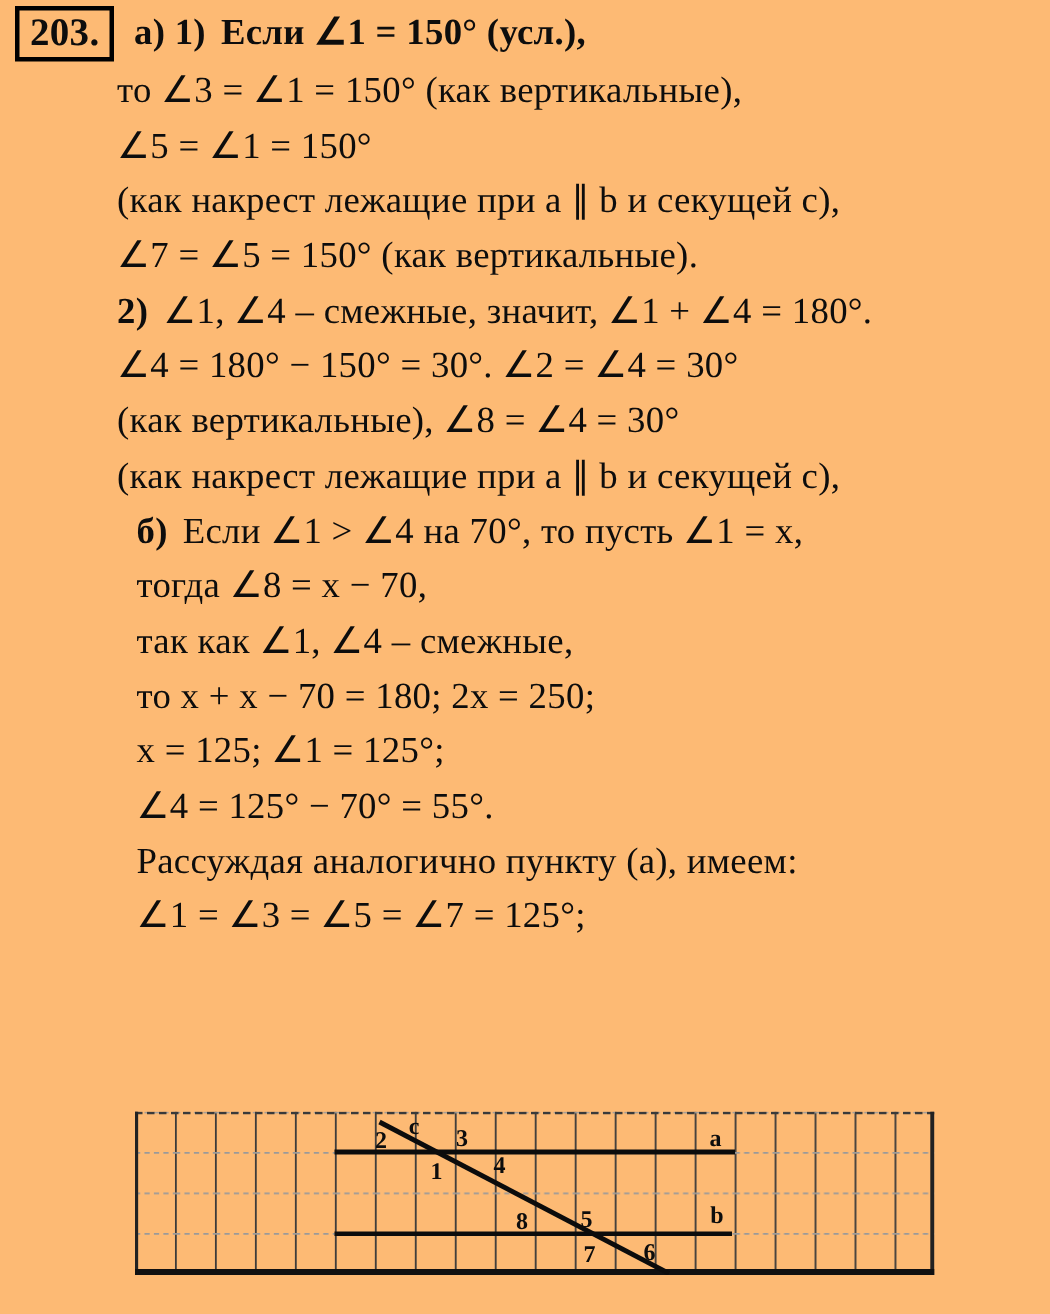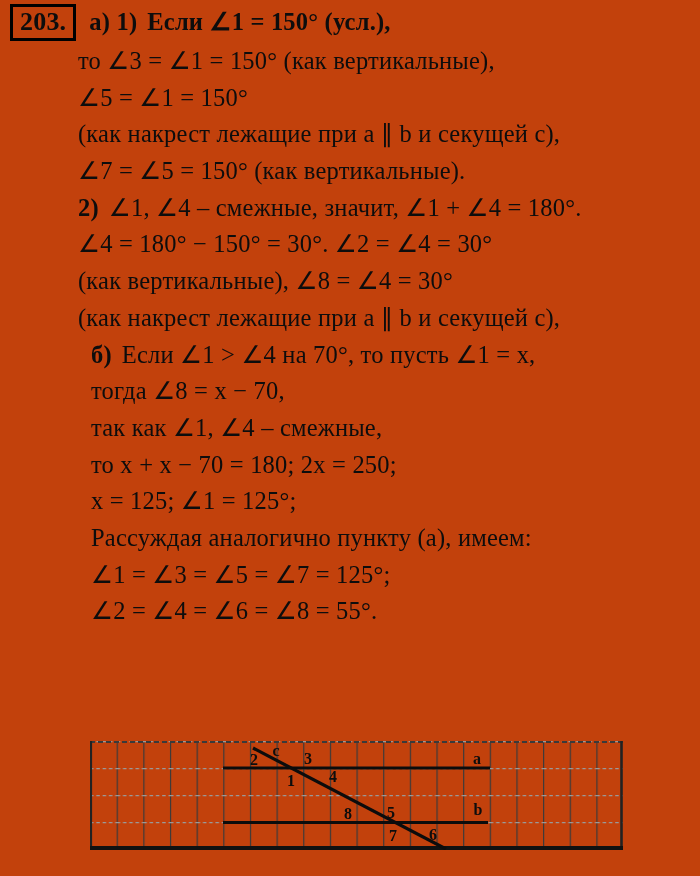--- a/index.html
+++ b/index.html
@@ -1,19 +1,19 @@
 <!DOCTYPE html>
 <html><head>
 <meta charset="utf-8">
 <style>
   html,body{margin:0;padding:0;}
   .page{
     position:relative;
     width:700px;height:876px;
-    background:#c2410c;
+    background:#fdba74;
     font-family:"Liberation Serif", serif;
     color:#0d0d0d;
     overflow:hidden;
   }
   .solution{position:absolute;top:3px;left:0;width:700px;}
   .line{
     box-sizing:border-box;
     height:36.7px;
     line-height:36.7px;
     padding-left:78px;
@@ -76,23 +76,23 @@
     <div class="line"><span class="marker">2)</span><span class="txt">∠1, ∠4 – смежные, значит, ∠1 + ∠4 = 180°.</span></div>
     <div class="line"><span class="txt">∠4 = 180° − 150° = 30°. ∠2 = ∠4 = 30°</span></div>
     <div class="line"><span class="txt">(как вертикальные), ∠8 = ∠4 = 30°</span></div>
     <div class="line"><span class="txt">(как накрест лежащие при a ∥ b и секущей c),</span></div>
 
     <div class="line ind2"><span class="marker">б)</span><span class="txt">Если ∠1 &gt; ∠4 на 70°, то пусть ∠1 = x,</span></div>
     <div class="line ind2"><span class="txt">тогда ∠8 = x − 70,</span></div>
     <div class="line ind2"><span class="txt">так как ∠1, ∠4 – смежные,</span></div>
     <div class="line ind2"><span class="txt">то x + x − 70 = 180; 2x = 250;</span></div>
     <div class="line ind2"><span class="txt">x = 125; ∠1 = 125°;</span></div>
+    <div class="line ind2"><span class="txt">∠4 = 125° − 70° = 55°.</span></div>
     <div class="line ind2"><span class="txt">Рассуждая аналогично пункту (а), имеем:</span></div>
     <div class="line ind2"><span class="txt">∠1 = ∠3 = ∠5 = ∠7 = 125°;</span></div>
-    <div class="line ind2"><span class="txt">∠2 = ∠4 = ∠6 = ∠8 = 55°.</span></div>
   </div>
 
   <div class="figure">
     <svg width="533" height="109" viewBox="0 0 533 109" xmlns="http://www.w3.org/2000/svg">
       <defs>
         <pattern id="grid" width="26.65" height="27" patternUnits="userSpaceOnUse">
           <path d="M0.6,0 L0.6,27" stroke="#3a3a3a" stroke-width="1.2" fill="none"></path>
           <path d="M0,0.6 L26.65,0.6" stroke="#9a9a9a" stroke-width="1.1" stroke-dasharray="3.5 2.8" fill="none"></path>
         </pattern>
       </defs>

